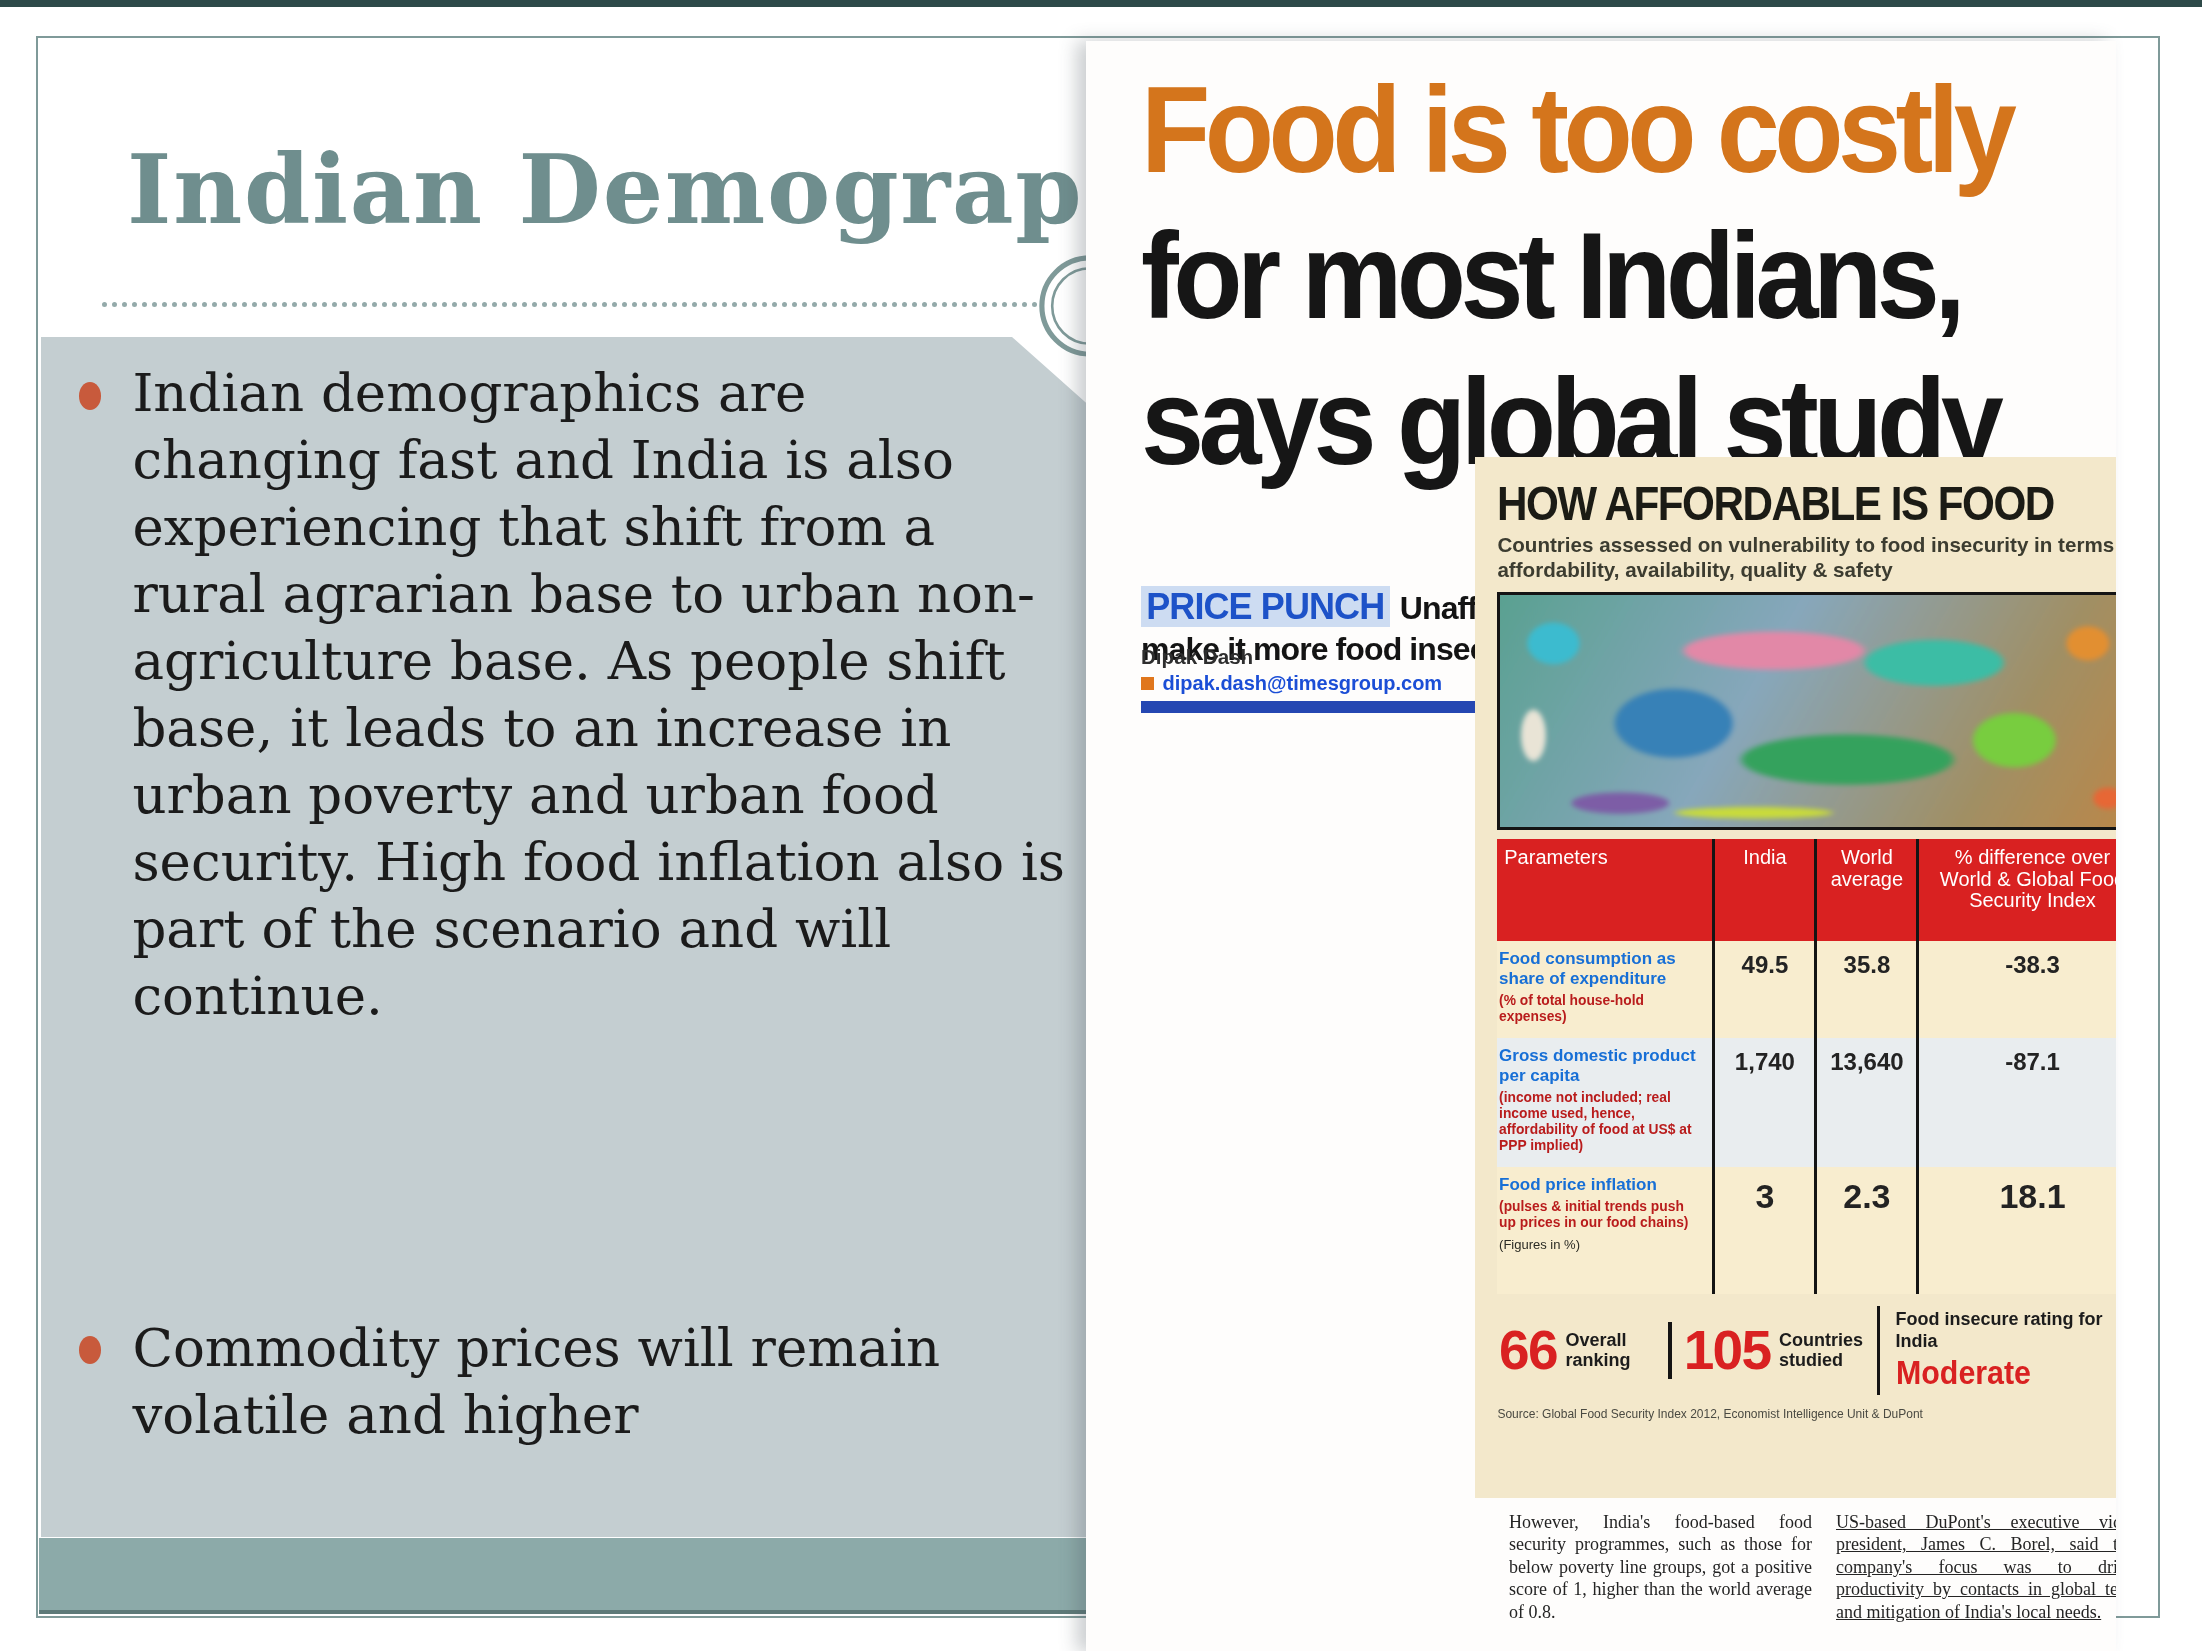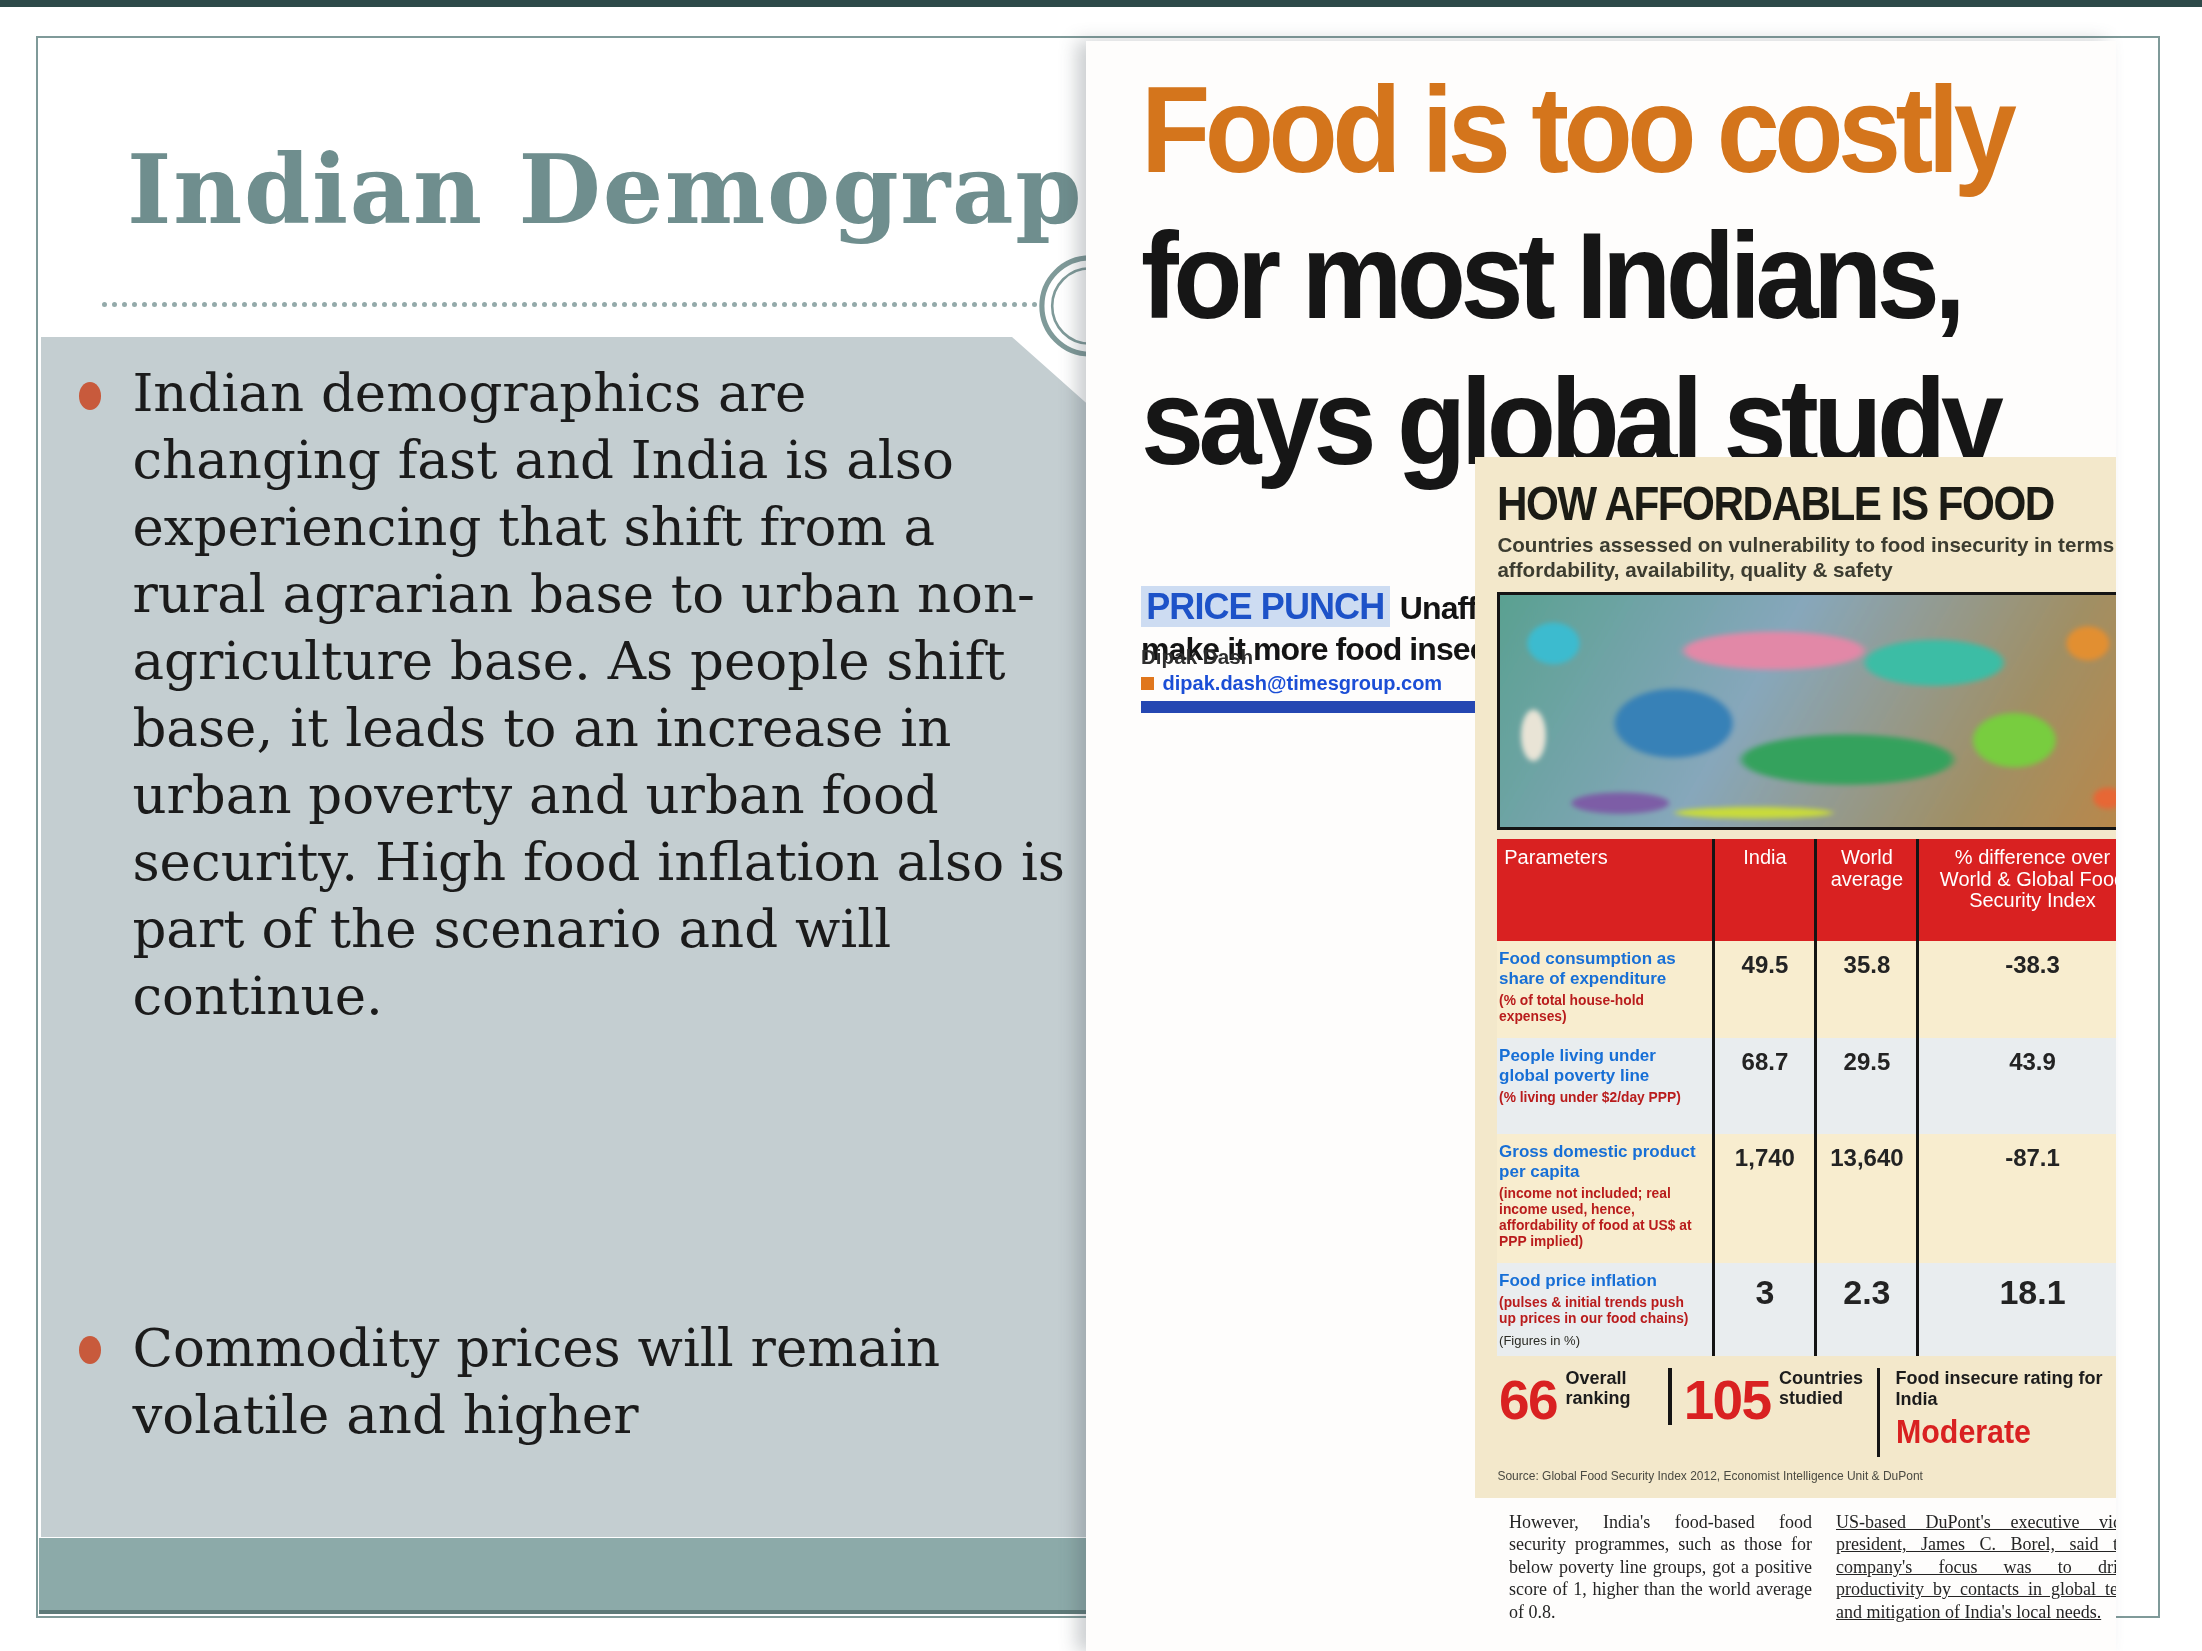--- a/index.html
+++ b/index.html
@@ -93,21 +93,21 @@
   .lbl-blue{color:#176fd6;font-weight:700;font-size:17px;line-height:20px;}
   .lbl-black{color:#b91c1c;font-weight:700;font-size:13.8px;line-height:16.3px;margin-top:3.4px;}
   .lbl-note{color:#2b2b24;font-size:13px;margin-top:5.2px;}
   .num{font-weight:700;font-size:24px;color:#232323;text-align:center;padding-top:10.3px;
     filter:blur(0.3px);}
   .ig-row:last-child .num{font-size:34px;}
   .ig-row:nth-child(1){min-height:89px;}
   .ig-row:nth-child(2){min-height:96px;}
   .ig-row:nth-child(3){min-height:127px;}
   .ig-row:nth-child(4){min-height:93px;}
-  .ig-footer{display:flex;margin-top:6.9px;padding:5.2px 1.7px;}
+  .ig-footer{display:flex;align-items:center;margin-top:6.9px;padding:5.2px 1.7px;}
   .big-red{font-weight:700;font-size:55px;color:#d92121;letter-spacing:-1.7px;}
   .foot-lbl{font-weight:700;font-size:18px;line-height:20px;color:#1c1c1c;margin-left:8.6px;
     width:93px;filter:blur(0.3px);}
   .foot-div{width:3.4px;height:57px;background:#141414;margin:0 12px;}
   .foot-rule{width:3.4px;height:89px;background:#141414;margin:0 15.5px 0 6.9px;}
   .rating-lbl{font-weight:700;font-size:18px;line-height:21.5px;color:#1c1c1c;filter:blur(0.3px);}
   .rating-val{font-weight:700;font-size:33px;color:#d92121;transform:scaleX(.92);
     transform-origin:left top;margin-top:1.7px;}
   .ig-source{margin-top:6.9px;font-size:12px;color:#4a4a42;filter:blur(0.5px);}
 </style>
@@ -187,30 +187,20 @@
             <div class="lbl-blue">Food consumption as share of expenditure</div>
             <div class="lbl-black">(% of total house-hold expenses)</div>
             <div class="lbl-note"></div>
           </div>
           <div class="cell num">49.5</div>
           <div class="cell num">35.8</div>
           <div class="cell num">-38.3</div>
         </div>
           <div class="ig-row">
           <div class="cell lbl">
-            <div class="lbl-blue">People living under global poverty line</div>
-            <div class="lbl-black">(% living under $2/day PPP)</div>
-            <div class="lbl-note"></div>
-          </div>
-          <div class="cell num">68.7</div>
-          <div class="cell num">29.5</div>
-          <div class="cell num">43.9</div>
-        </div>
-          <div class="ig-row">
-          <div class="cell lbl">
             <div class="lbl-blue">Gross domestic product per capita</div>
             <div class="lbl-black">(income not included; real income used, hence, affordability of food at US$ at PPP implied)</div>
             <div class="lbl-note"></div>
           </div>
           <div class="cell num">1,740</div>
           <div class="cell num">13,640</div>
           <div class="cell num">-87.1</div>
         </div>
           <div class="ig-row">
           <div class="cell lbl">

